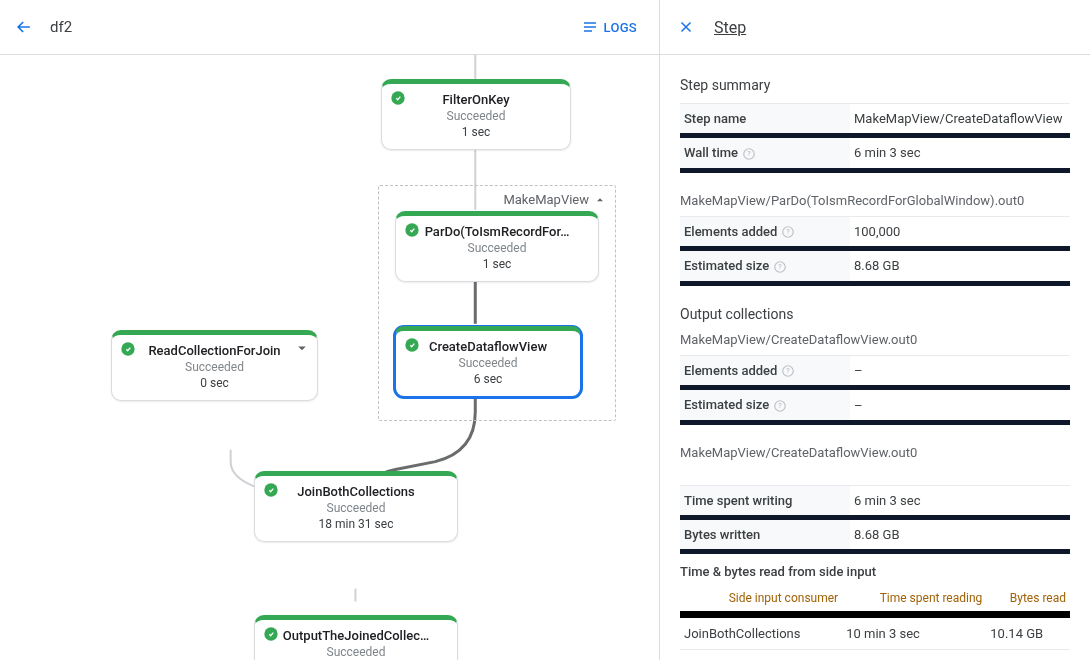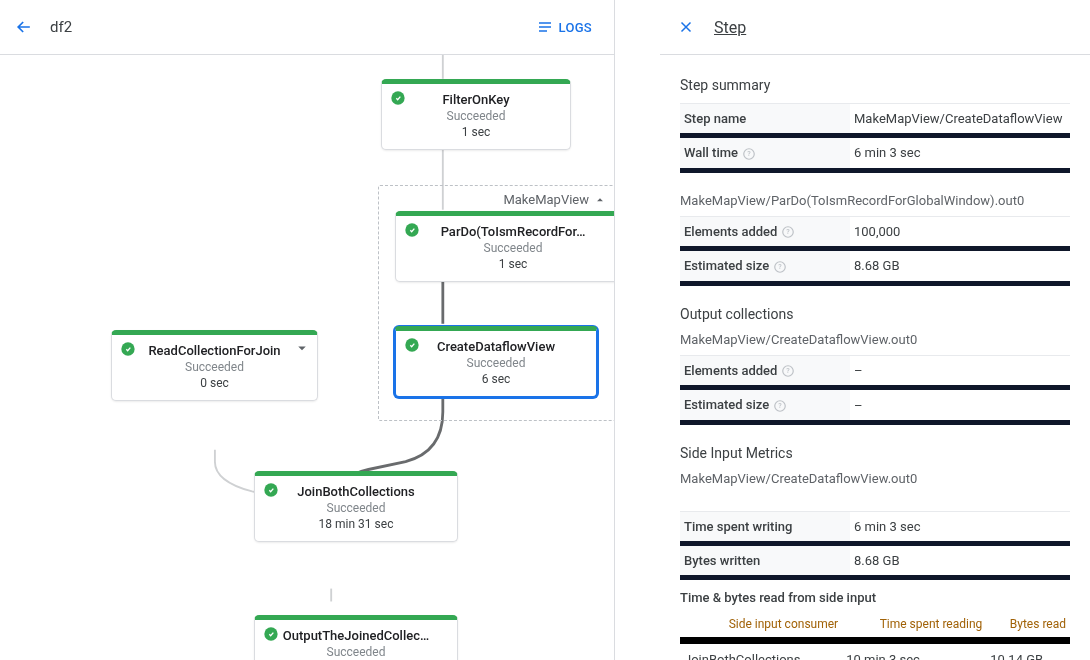--- a/index.html
+++ b/index.html
@@ -1,31 +1,31 @@
 <!DOCTYPE html>
 <html><head>
 <meta charset="utf-8">
 <style>
 * { box-sizing: border-box; margin: 0; padding: 0; }
 body { font-family: Roboto, "Helvetica Neue", Arial, sans-serif; font-size: 13px; color: #3c4043; background: #fff; width: 1090px; height: 660px; overflow: hidden; }
-.app { display: flex; width: 100%; height: 100%; gap: 45px; }
+.app { display: flex; width: 100%; height: 100%; }
 .left-pane { flex: 1; border-right: 1px solid #dadce0; display: flex; flex-direction: column; min-width: 0; }
 .right-pane { width: 430px; display: flex; flex-direction: column; }
 .header { height: 55px; border-bottom: 1px solid #dadce0; display: flex; align-items: center; padding: 0 12px; }
 .back-arrow { color: #1a73e8; width: 24px; height: 24px; display: flex; align-items: center; justify-content: center; cursor: pointer; margin-right: 14px; }
 .back-arrow svg { width: 20px; height: 20px; }
 .job-name { font-size: 15px; color: #3c4043; }
 .header-spacer { flex: 1; }
 .logs-btn { color: #1a73e8; font-size: 13px; font-weight: 500; display: flex; align-items: center; gap: 6px; cursor: pointer; padding: 6px 10px; letter-spacing: 0.3px; }
 .logs-btn svg { width: 16px; height: 16px; }
 .canvas { flex: 1; position: relative; overflow: hidden; background: #fff; }
 .edge-svg { position: absolute; top: 0; left: 0; width: 100%; height: 100%; pointer-events: none; }
 .edge { stroke: #cfd1d3; stroke-width: 2; fill: none; }
 .edge.dark { stroke: #696b6d; stroke-width: 3; }
-.node { position: absolute; background: #fff; border: 1px solid #dadce0; border-top: 5px solid #34a853; border-radius: 5px; box-shadow: 0 1px 2px rgba(0,0,0,0.08); text-align: center; padding: 8px 12px 10px 12px; }
+.node { position: absolute; background: #fff; border: 1px solid #dadce0; border-top: 5px solid #34a853; border-radius: 10px; box-shadow: 0 1px 2px rgba(0,0,0,0.08); text-align: center; padding: 8px 12px 10px 12px; }
 .node.selected { border: 2px solid #1a73e8; border-top: 5px solid #34a853; box-shadow: 0 0 0 1px #1a73e8; }
 .node .check { position: absolute; left: 8px; top: 6px; width: 16px; height: 16px; }
 .node .expand-caret { position: absolute; right: 6px; top: 4px; width: 18px; height: 18px; color: #5f6368; }
 .node-title { font-size: 13px; font-weight: 500; color: #202124; white-space: nowrap; overflow: hidden; text-overflow: ellipsis; }
 .node-status { font-size: 12px; color: #80868b; margin-top: 2px; }
 .node-time { font-size: 12px; color: #3c4043; margin-top: 2px; }
 .composite { position: absolute; border: 1px dashed #bdc1c6; border-radius: 2px; }
 .composite-header { position: absolute; top: 6px; right: 8px; font-size: 13px; color: #5f6368; display: flex; align-items: center; gap: 4px; cursor: pointer; }
 .composite-header svg { width: 14px; height: 14px; }
 .right-header { height: 55px; border-bottom: 1px solid #dadce0; display: flex; align-items: center; padding: 0 16px; gap: 18px; text-decoration: underline; }
@@ -91,31 +91,31 @@
       <div class="node" style="left:381px; top:24px; width:190px;">
         <span class="check"><svg viewBox="0 0 24 24" class="check-icon">
               <circle cx="12" cy="12" r="10"></circle>
               <path d="M9.5 12.5l2 2 4-4.5" stroke="#fff" stroke-width="2" fill="none"></path>
             </svg></span>
         <div class="node-title">FilterOnKey</div>
         <div class="node-status">Succeeded</div>
         <div class="node-time">1 sec</div>
       </div>
 
-      <div class="node" style="left:395px; top:156px; width:236px;">
+      <div class="node" style="left:395px; top:156px; width:204px;">
         <span class="check"><svg viewBox="0 0 24 24" class="check-icon">
               <circle cx="12" cy="12" r="10"></circle>
               <path d="M9.5 12.5l2 2 4-4.5" stroke="#fff" stroke-width="2" fill="none"></path>
             </svg></span>
         <div class="node-title">ParDo(ToIsmRecordFor…</div>
         <div class="node-status">Succeeded</div>
         <div class="node-time">1 sec</div>
       </div>
 
-      <div class="node selected" style="left:394px; top:271px; width:204px;">
+      <div class="node selected" style="left:394px; top:271px; width:188px;">
         <span class="check"><svg viewBox="0 0 24 24" class="check-icon">
               <circle cx="12" cy="12" r="10"></circle>
               <path d="M9.5 12.5l2 2 4-4.5" stroke="#fff" stroke-width="2" fill="none"></path>
             </svg></span>
         <div class="node-title">CreateDataflowView</div>
         <div class="node-status">Succeeded</div>
         <div class="node-time">6 sec</div>
       </div>
 
       <div class="node" style="left:111px; top:275px; width:207px;">
@@ -225,21 +225,20 @@
                   <svg viewBox="0 0 24 24" fill="currentColor">
                     <circle cx="12" cy="12" r="9" fill="none" stroke="currentColor" stroke-width="2"></circle>
                     <text x="12" y="16" text-anchor="middle" font-size="12" fill="currentColor">?</text>
                   </svg>
                 </span></td>
           <td class="value">–</td>
         </tr>
       </tbody>
         </table>
 
-      <div class="section-title">Side Input Metrics</div>
       <div class="subhead">MakeMapView/CreateDataflowView.out0</div>
       <table class="kv-table" style="margin-bottom:10px;margin-top:25px;">
         <tbody>
             <tr>
           <td class="label"><span>Time spent writing</span></td>
           <td class="value">6 min 3 sec</td>
         </tr>
         <tr>
           <td class="label"><span>Bytes written</span></td>
           <td class="value">8.68 GB</td>

